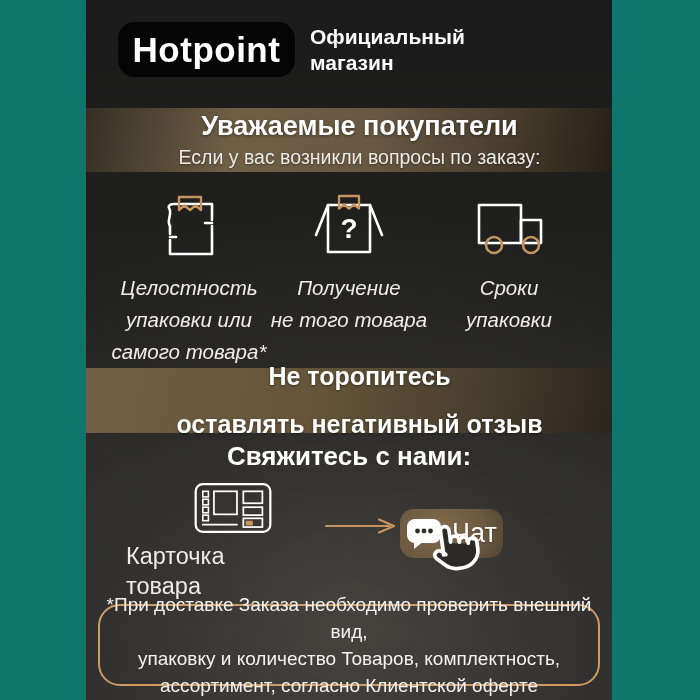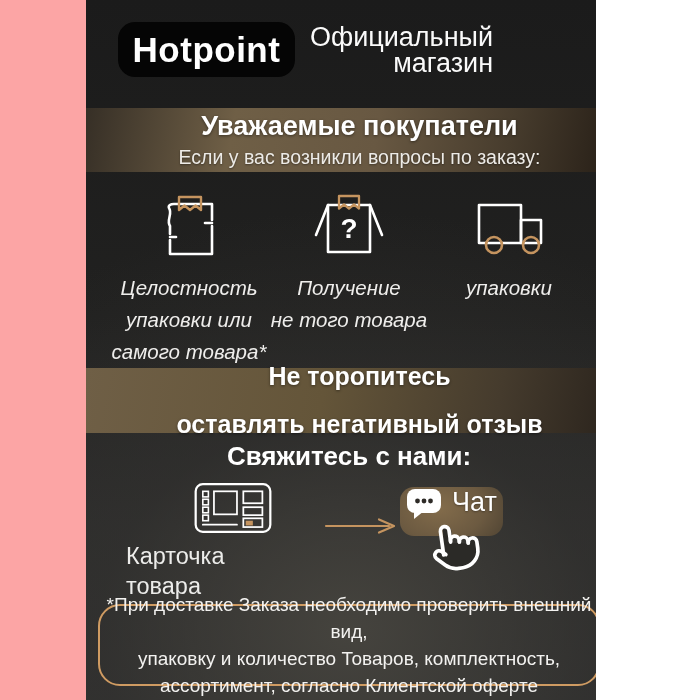--- a/index.html
+++ b/index.html
@@ -1,23 +1,23 @@
 <!DOCTYPE html>
 <html><head>
 <meta charset="utf-8">
 <style>
   * { margin: 0; padding: 0; box-sizing: border-box; }
   html, body { background: #ffffff; }
   body { font-family: "Liberation Sans", "DejaVu Sans", sans-serif; }
 
   .page {
     position: relative;
-    width: 596px;
+    width: 700px;
     height: 700px;
-    background: #fca5a5;
+    background: #0f766e;
     overflow: hidden;
   }
 
   .card {
     position: absolute;
     left: 86px;
     top: 0;
     width: 526px;
     height: 700px;
     background:
@@ -44,25 +44,24 @@
     align-items: center;
     justify-content: center;
   }
   .logo-text {
     font-size: 35px;
     font-weight: 700;
     letter-spacing: 0.5px;
     color: #ffffff;
   }
   .store-label {
-    font-size: 27px;
+    font-size: 21px;
     line-height: 26px;
-    font-weight: 400;
+    font-weight: 700;
     color: #fafafa;
-    text-align: right;
   }
 
   
   .band {
     position: absolute;
     left: 0;
     right: 0;
     display: flex;
     flex-direction: column;
     justify-content: center;
@@ -157,26 +156,27 @@
   }
   .product-label span { display: block; }
   .flow-arrow {
     position: absolute;
     left: 237px;
     top: 44px;
   }
   .chat-pill {
     position: absolute;
     left: 314px;
-    top: 14px;
+    top: 36px;
     width: 103px;
     height: 49px;
     border-radius: 14px;
     background: radial-gradient(115% 170% at 38% 42%, #836c4b 0%, #6c5a41 38%, #4c4131 68%, rgba(54,50,44,0.1) 100%);
     display: flex;
+    align-items: center;
     justify-content: center;
     gap: 9px;
     cursor: pointer;
   }
   .chat-label {
     font-size: 27px;
     font-weight: 400;
     color: #ffffff;
     text-shadow: 0 1px 2px rgba(0,0,0,0.35);
   }
@@ -264,20 +264,21 @@
       <div class="issue-item">
         <div class="issue-icon-box">
           <svg width="80" height="68" viewBox="0 0 80 68" fill="none">
             <rect x="10" y="13" width="42" height="38" stroke="#ffffff" stroke-width="2.6" stroke-linejoin="round" fill="none"></rect>
             <rect x="52" y="28" width="20" height="23" stroke="#ffffff" stroke-width="2.6" stroke-linejoin="round" fill="none"></rect>
             <circle cx="25" cy="53" r="8" stroke="#c5945f" stroke-width="2.6" fill="none"></circle>
             <circle cx="62" cy="53" r="8" stroke="#c5945f" stroke-width="2.6" fill="none"></circle>
           </svg>
         </div>
         <div class="issue-label">
+          <span>Сроки</span>
           <span>упаковки</span>
         </div>
       </div>
 
     </div>
 
     <div class="band band-2">
       <div class="band-title">Не торопитесь</div>
       <div class="band-title">оставлять негативный отзыв</div>
     </div>

